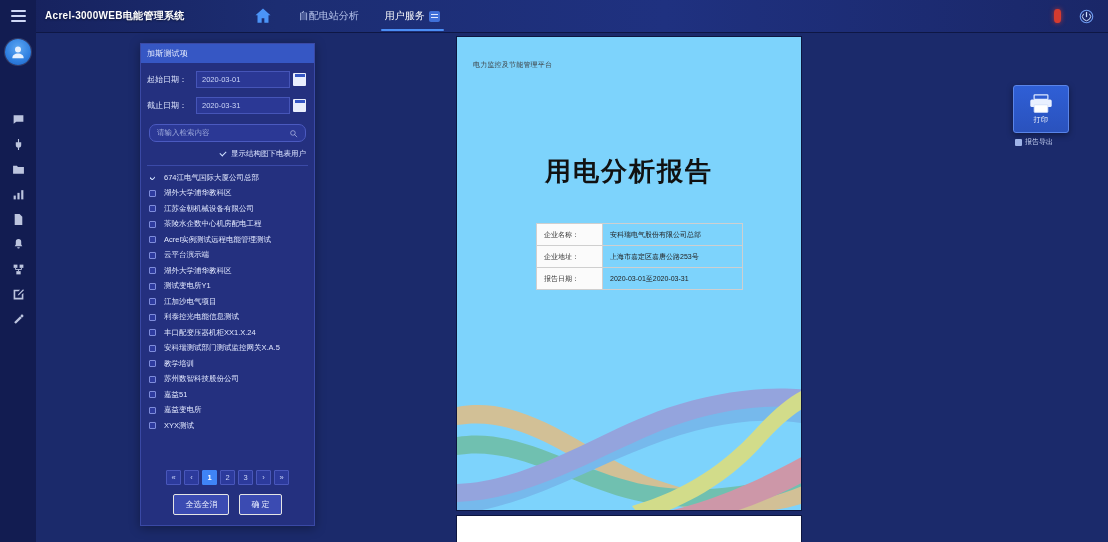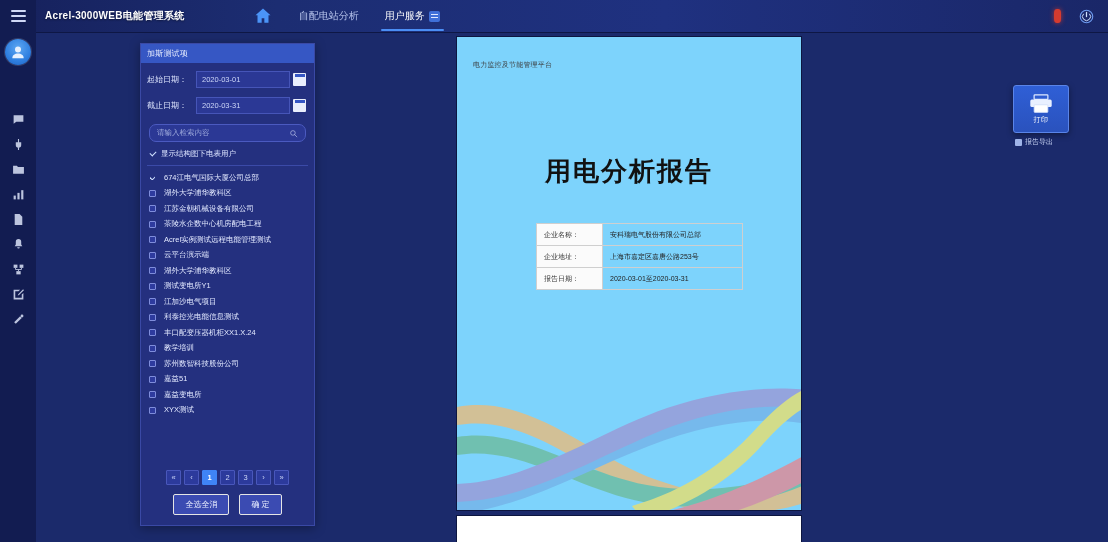--- a/index.html
+++ b/index.html
@@ -100,21 +100,21 @@
     background:#3657c4;
   }
   .searchrow{
     margin:9px 8px 0 8px; height:18px; border:1px solid #4b5ac0; border-radius:7px;
     background:#2b3895; display:flex; align-items:center; padding:0 7px;
     cursor:text;
   }
   .searchrow span{ color:#9fabdd; font-size:7.5px; flex:1;}
   .searchrow svg{ width:9px; height:9px; stroke:#c7d0f2; fill:none; stroke-width:1.6;}
   .chkrow{
-    display:flex; align-items:center; gap:4px; margin:7px 8px 0 8px; cursor:pointer;
+    display:flex; align-items:center; gap:4px; margin:7px 8px 0 8px; cursor:pointer;justify-content:flex-end;
   }
   .tick{ width:8px; height:8px; position:relative; flex:0 0 auto;}
   .tick::after{
     content:""; position:absolute; left:1px; top:1px; width:5px; height:3px;
     border-left:1.6px solid #cfe0ff; border-bottom:1.6px solid #cfe0ff;
     transform:rotate(-45deg);
   }
   .chkrow span{ color:#dbe3ff; font-size:7.5px;}
   .divider{ height:1px; background:#3b4aa8; margin:6px 6px 0 6px;}
 
@@ -367,20 +367,24 @@
           <span class="tbox"></span>
           <span>江加沙电气项目</span>
         </div>
         <div class="tnode">
           <span class="tbox"></span>
           <span>利泰控光电能信息测试</span>
         </div>
         <div class="tnode">
           <span class="tbox"></span>
           <span>丰口配变压器机柜XX1.X.24</span>
+        </div>
+        <div class="tnode">
+          <span class="tbox"></span>
+          <span>安科瑞测试部门测试监控网关X.A.5</span>
         </div>
         <div class="tnode">
           <span class="tbox"></span>
           <span>教学培训</span>
         </div>
         <div class="tnode">
           <span class="tbox"></span>
           <span>苏州数智科技股份公司</span>
         </div>
         <div class="tnode">

